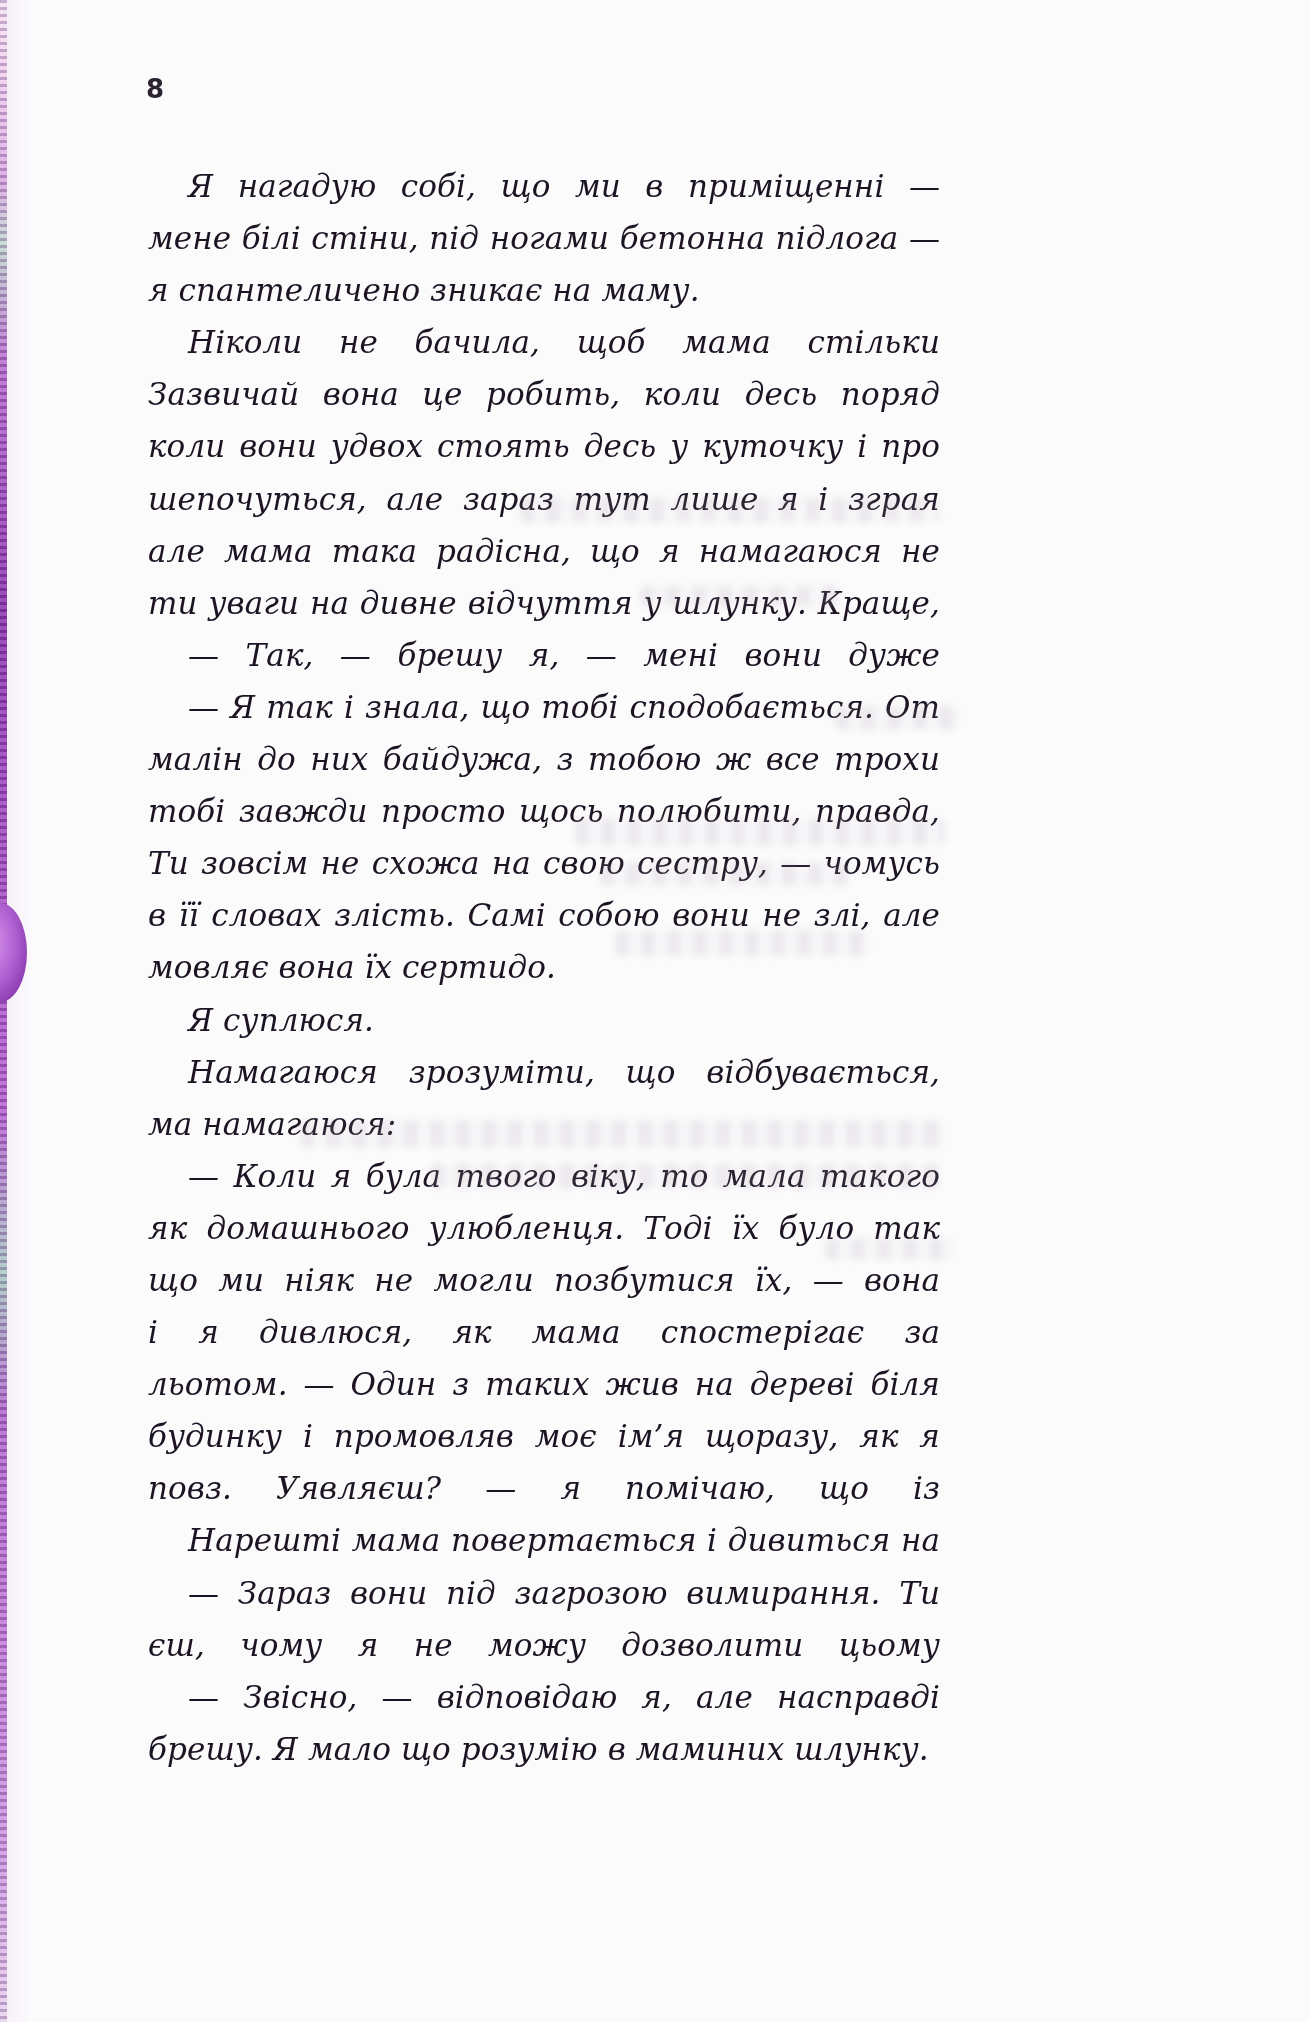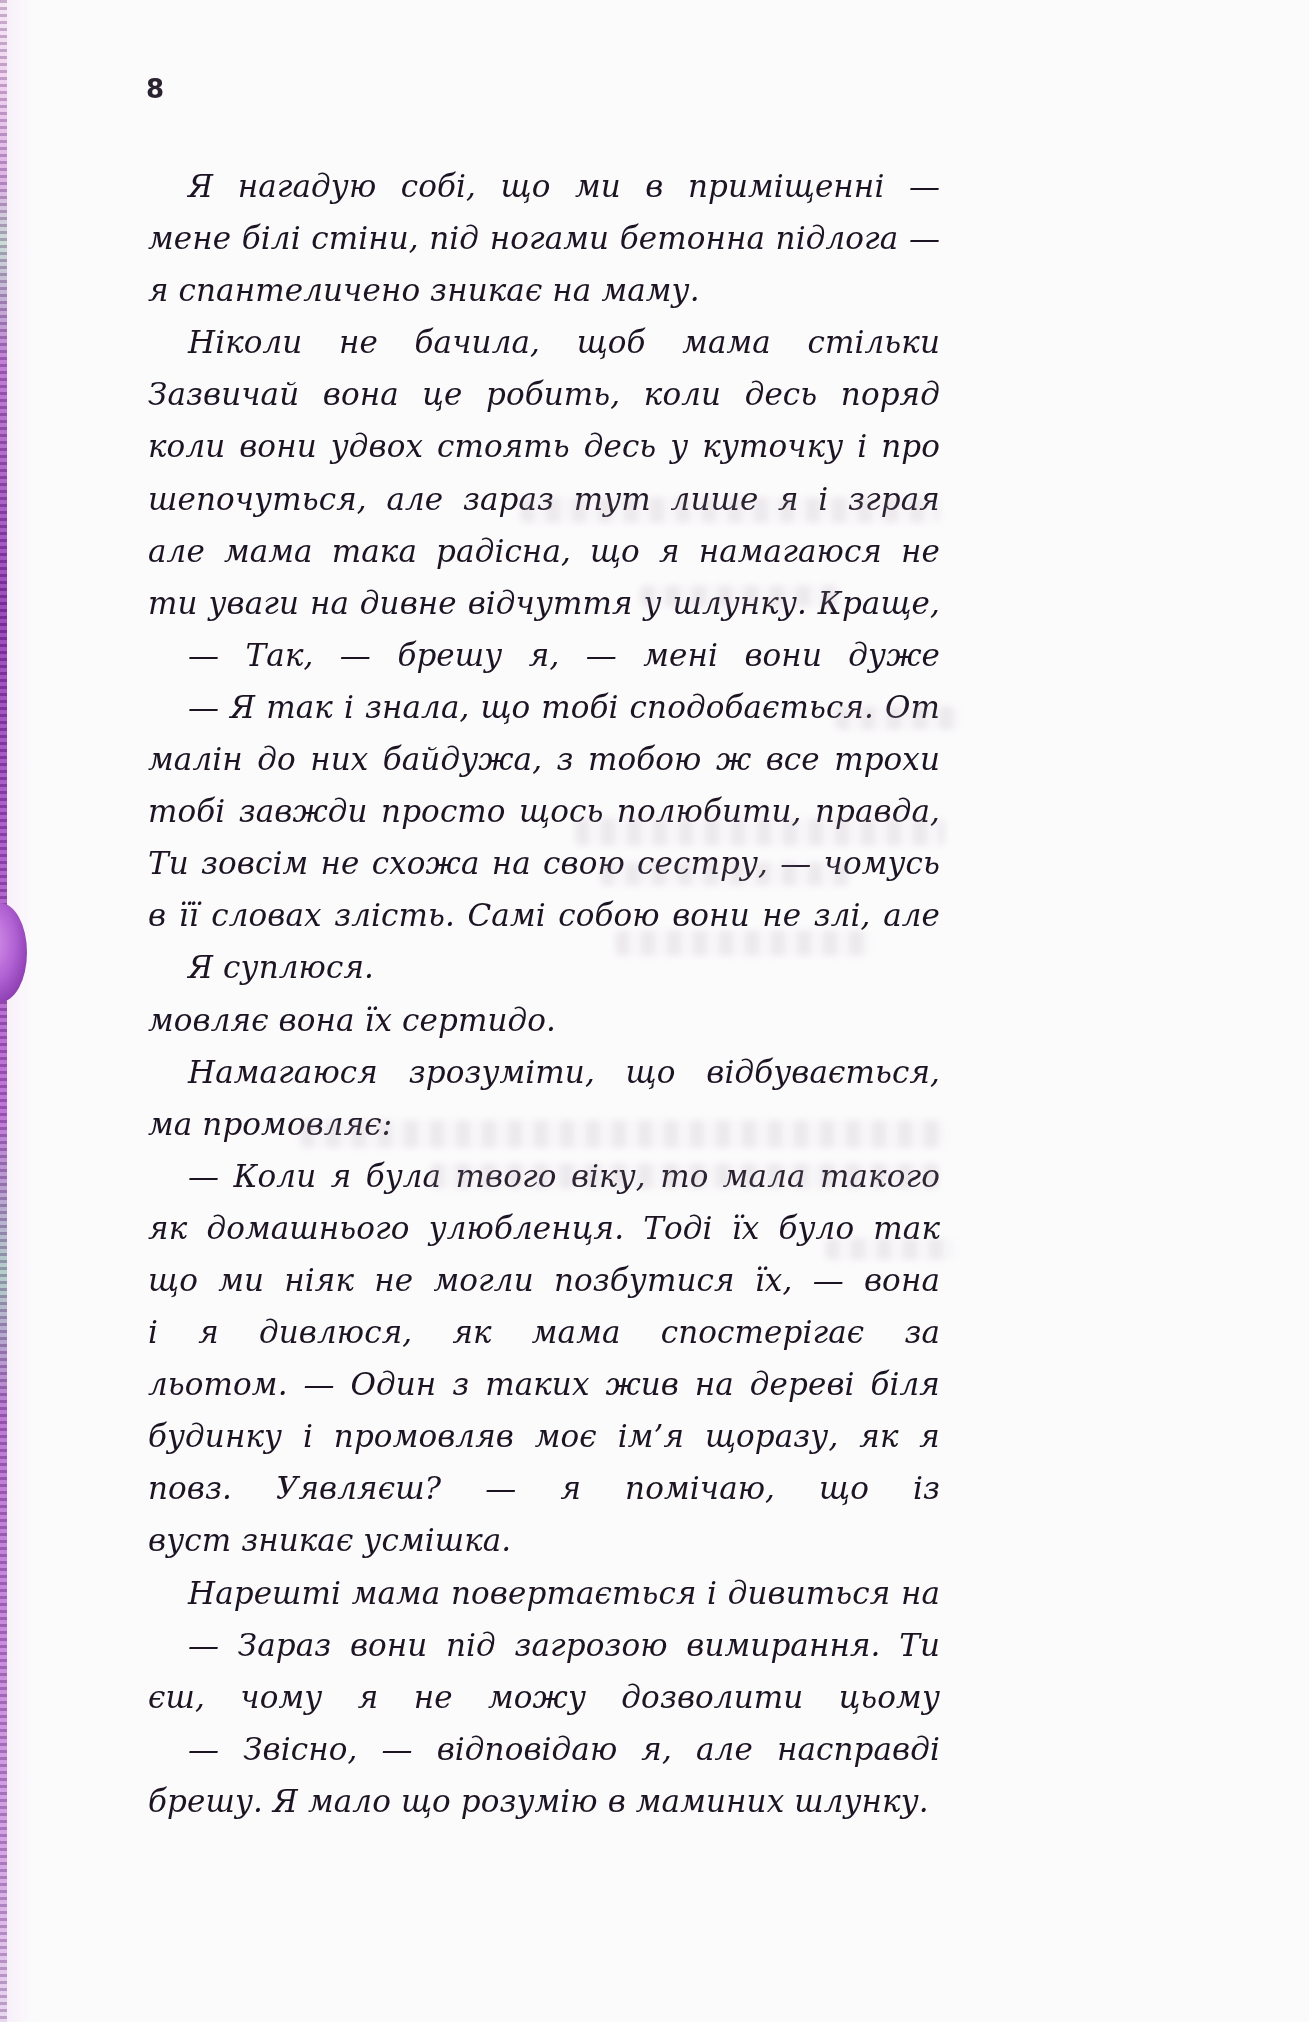--- a/index.html
+++ b/index.html
@@ -80,32 +80,31 @@
     <div class="line">коли вони удвох стоять десь у куточку і про щось</div>
     <div class="line">шепочуться, але зараз тут лише я і зграя птахів,</div>
     <div class="line">але мама така радісна, що я намагаюся не зверта-</div>
     <div class="line">ти уваги на дивне відчуття у шлунку. Краще, щоб</div>
     <div class="line first last">— Так, — брешу я, — мені вони дуже подобаються.</div>
     <div class="line first">— Я так і знала, що тобі сподобається. От Ем-</div>
     <div class="line">малін до них байдужа, з тобою ж все трохи інакше,</div>
     <div class="line">тобі завжди просто щось полюбити, правда, мила?</div>
     <div class="line">Ти зовсім не схожа на свою сестру, — чомусь я чую</div>
     <div class="line">в її словах злість. Самі собою вони не злі, але про-</div>
+    <div class="line last">мовляє вона їх сертидо.</div>
     <div class="line first last">Я суплюся.</div>
-    <div class="line last">мовляє вона їх сертидо.</div>
     <div class="line first">Намагаюся зрозуміти, що відбувається, коли ма-</div>
-    <div class="line last">ма промовляє:</div>
+    <div class="line last">ма намагаюся:</div>
     <div class="line first">— Коли я була твого віку, то мала такого птаха</div>
     <div class="line">як домашнього улюбленця. Тоді їх було так багато,</div>
     <div class="line">що ми ніяк не могли позбутися їх, — вона сміється,</div>
     <div class="line">і я дивлюся, як мама спостерігає за пташиним по-</div>
     <div class="line">льотом. — Один з таких жив на дереві біля мого</div>
     <div class="line">будинку і промовляв моє ім’я щоразу, як я проходила</div>
     <div class="line">повз. Уявляєш? — я помічаю, що із запитанням з її</div>
-    <div class="line last">вуст зникає усмішка.</div>
     <div class="line first last">Нарешті мама повертається і дивиться на мене.</div>
     <div class="line first">— Зараз вони під загрозою вимирання. Ти розумі-</div>
     <div class="line last">єш, чому я не можу дозволити цьому статися?</div>
     <div class="line first">— Звісно, — відповідаю я, але насправді знову</div>
     <div class="line last">брешу. Я мало що розумію в маминих шлунку.</div>
   </section>
 
 <div class="ghost" style="left: 520px; top: 497px; width: 420px; height: 26px;"></div>
 <div class="ghost" style="left: 640px; top: 585px; width: 200px; height: 22px;"></div>
 <div class="ghost" style="left: 835px; top: 706px; width: 125px; height: 24px;"></div>

